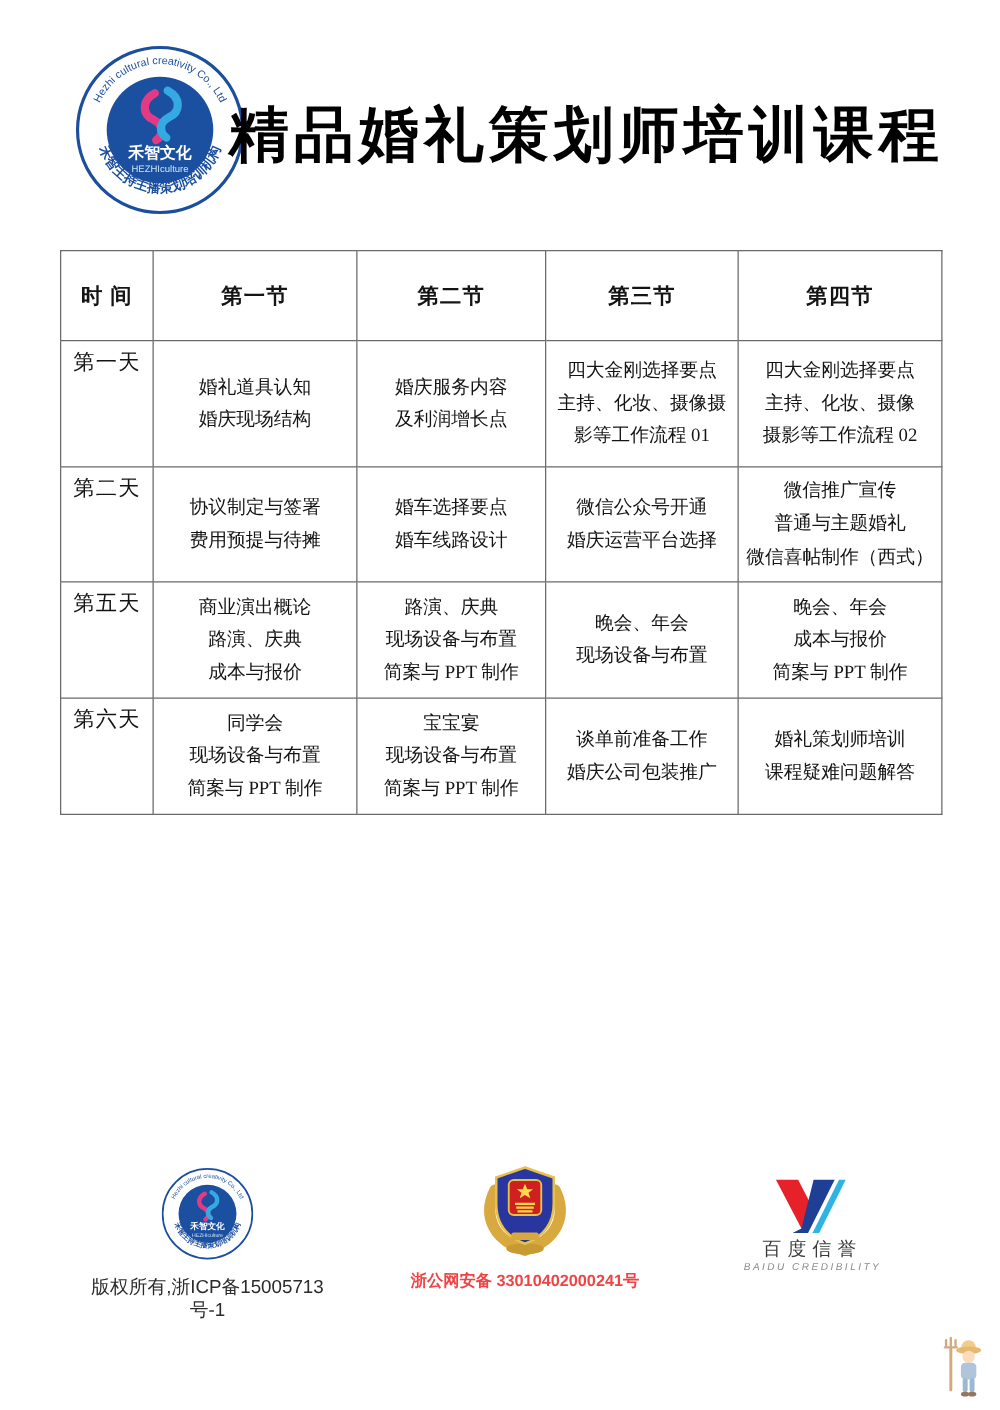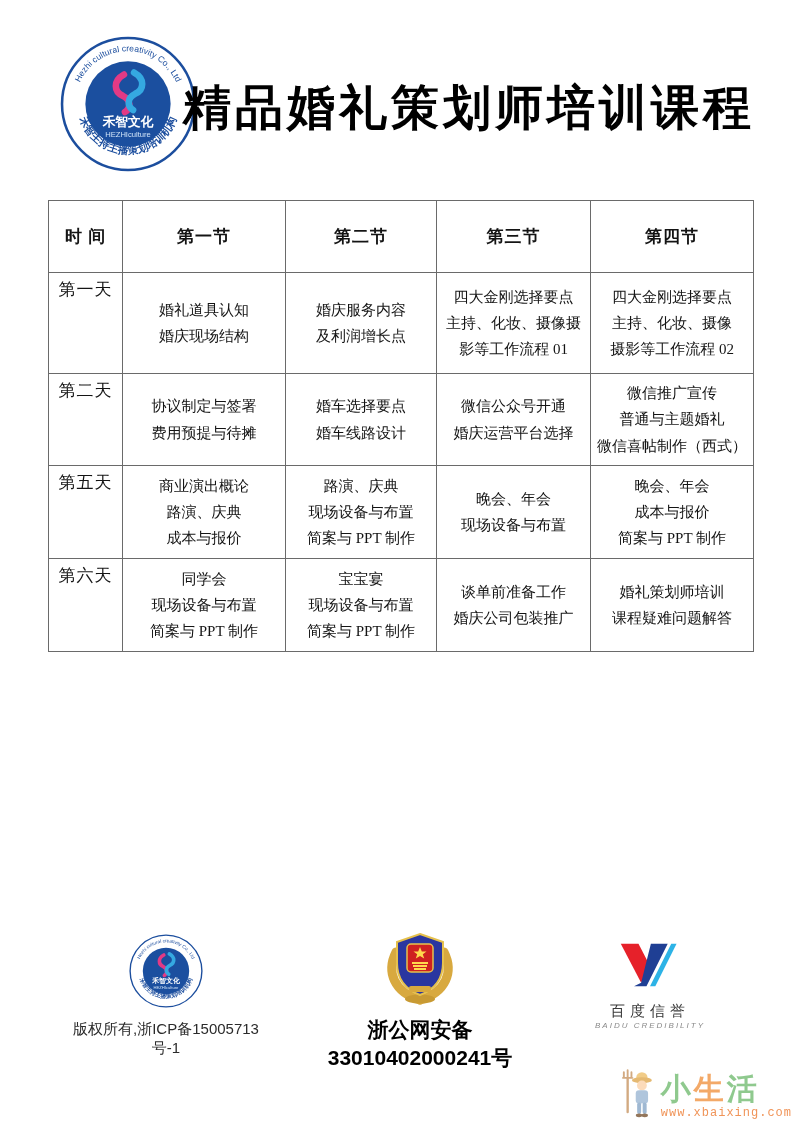--- a/index.html
+++ b/index.html
@@ -32,23 +32,23 @@
   .course-table tr.r1{height:101px;}
   .course-table tr.r2{height:92px;}
   .course-table tr.r3{height:97px;}
   .course-table tr.r4{height:95px;}
   .course-table tr.r5{height:93px;}
   .course-table tr.r6{height:93px;}
   
   .footer-left{position:absolute;left:62px;top:934px;width:208px;text-align:center;}
   .footer-left .copyright{margin-top:12px;font-size:15px;color:#2b2b2b;text-align:center;}
   .footer-center{position:absolute;left:318px;top:930px;width:204px;text-align:center;}
-  .footer-center .police-text{margin-top:8px;font-size:21px;font-weight:bold;color:#000000;}
+  .footer-center .police-text{margin-top:8px;font-size:13px;font-weight:bold;color:#ef4444;}
   .footer-right{position:absolute;left:570px;top:942px;width:160px;text-align:center;}
-  .footer-right .baidu-name{margin-top:12px;font-size:15px;letter-spacing:5px;color:#3a3a3a;}
+  .footer-right .baidu-name{margin-top:0;font-size:15px;letter-spacing:5px;color:#3a3a3a;}
   .footer-right .baidu-en{margin-top:0;font-size:8px;letter-spacing:2px;color:#8a8a8a;font-style:italic;}
   .footer-right .baidu-cert{margin-top:8px;font-size:17px;color:#000;letter-spacing:2px;}
   
   .watermark{
     position:absolute;right:8px;bottom:8px;display:flex;align-items:flex-end;opacity:.92;
   }
   .wm-text{display:flex;flex-direction:column;align-items:flex-start;margin-left:2px;}
   .wm-name{font-size:30px;font-weight:bold;line-height:1;letter-spacing:3px;}
   .wm-name .c0,.wm-name .c2{color:#86c585;}
   .wm-name .c1{color:#f2a25c;}
@@ -190,17 +190,13 @@
     <path d="M2,10 h10 M3,4 v6 M7,2 v8 M11,4 v6" stroke="#cfa377" stroke-width="2" stroke-linecap="round" fill="none"></path>
     <circle cx="22" cy="10" r="6" fill="#f0c87e"></circle>
     <ellipse cx="22" cy="12.5" rx="10.5" ry="3.2" fill="#e3b467"></ellipse>
     <circle cx="22" cy="18" r="5.2" fill="#fcd9b5"></circle>
     <rect x="15.5" y="23" width="13" height="14" rx="3.5" fill="#a9c1da"></rect>
     <rect x="17" y="36" width="4.2" height="12" rx="2" fill="#97b3cf"></rect>
     <rect x="22.8" y="36" width="4.2" height="12" rx="2" fill="#97b3cf"></rect>
     <ellipse cx="19" cy="49.5" rx="3.4" ry="2" fill="#8a6b4e"></ellipse>
     <ellipse cx="25" cy="49.5" rx="3.4" ry="2" fill="#8a6b4e"></ellipse>
   </svg>
-  <div class="wm-text">
-    <div class="wm-name"><span class="c0">小</span><span class="c1">生</span><span class="c2">活</span></div>
-    <div class="wm-url">www.xbaixing.com</div>
-  </div>
 </div>
 
 </body></html>

